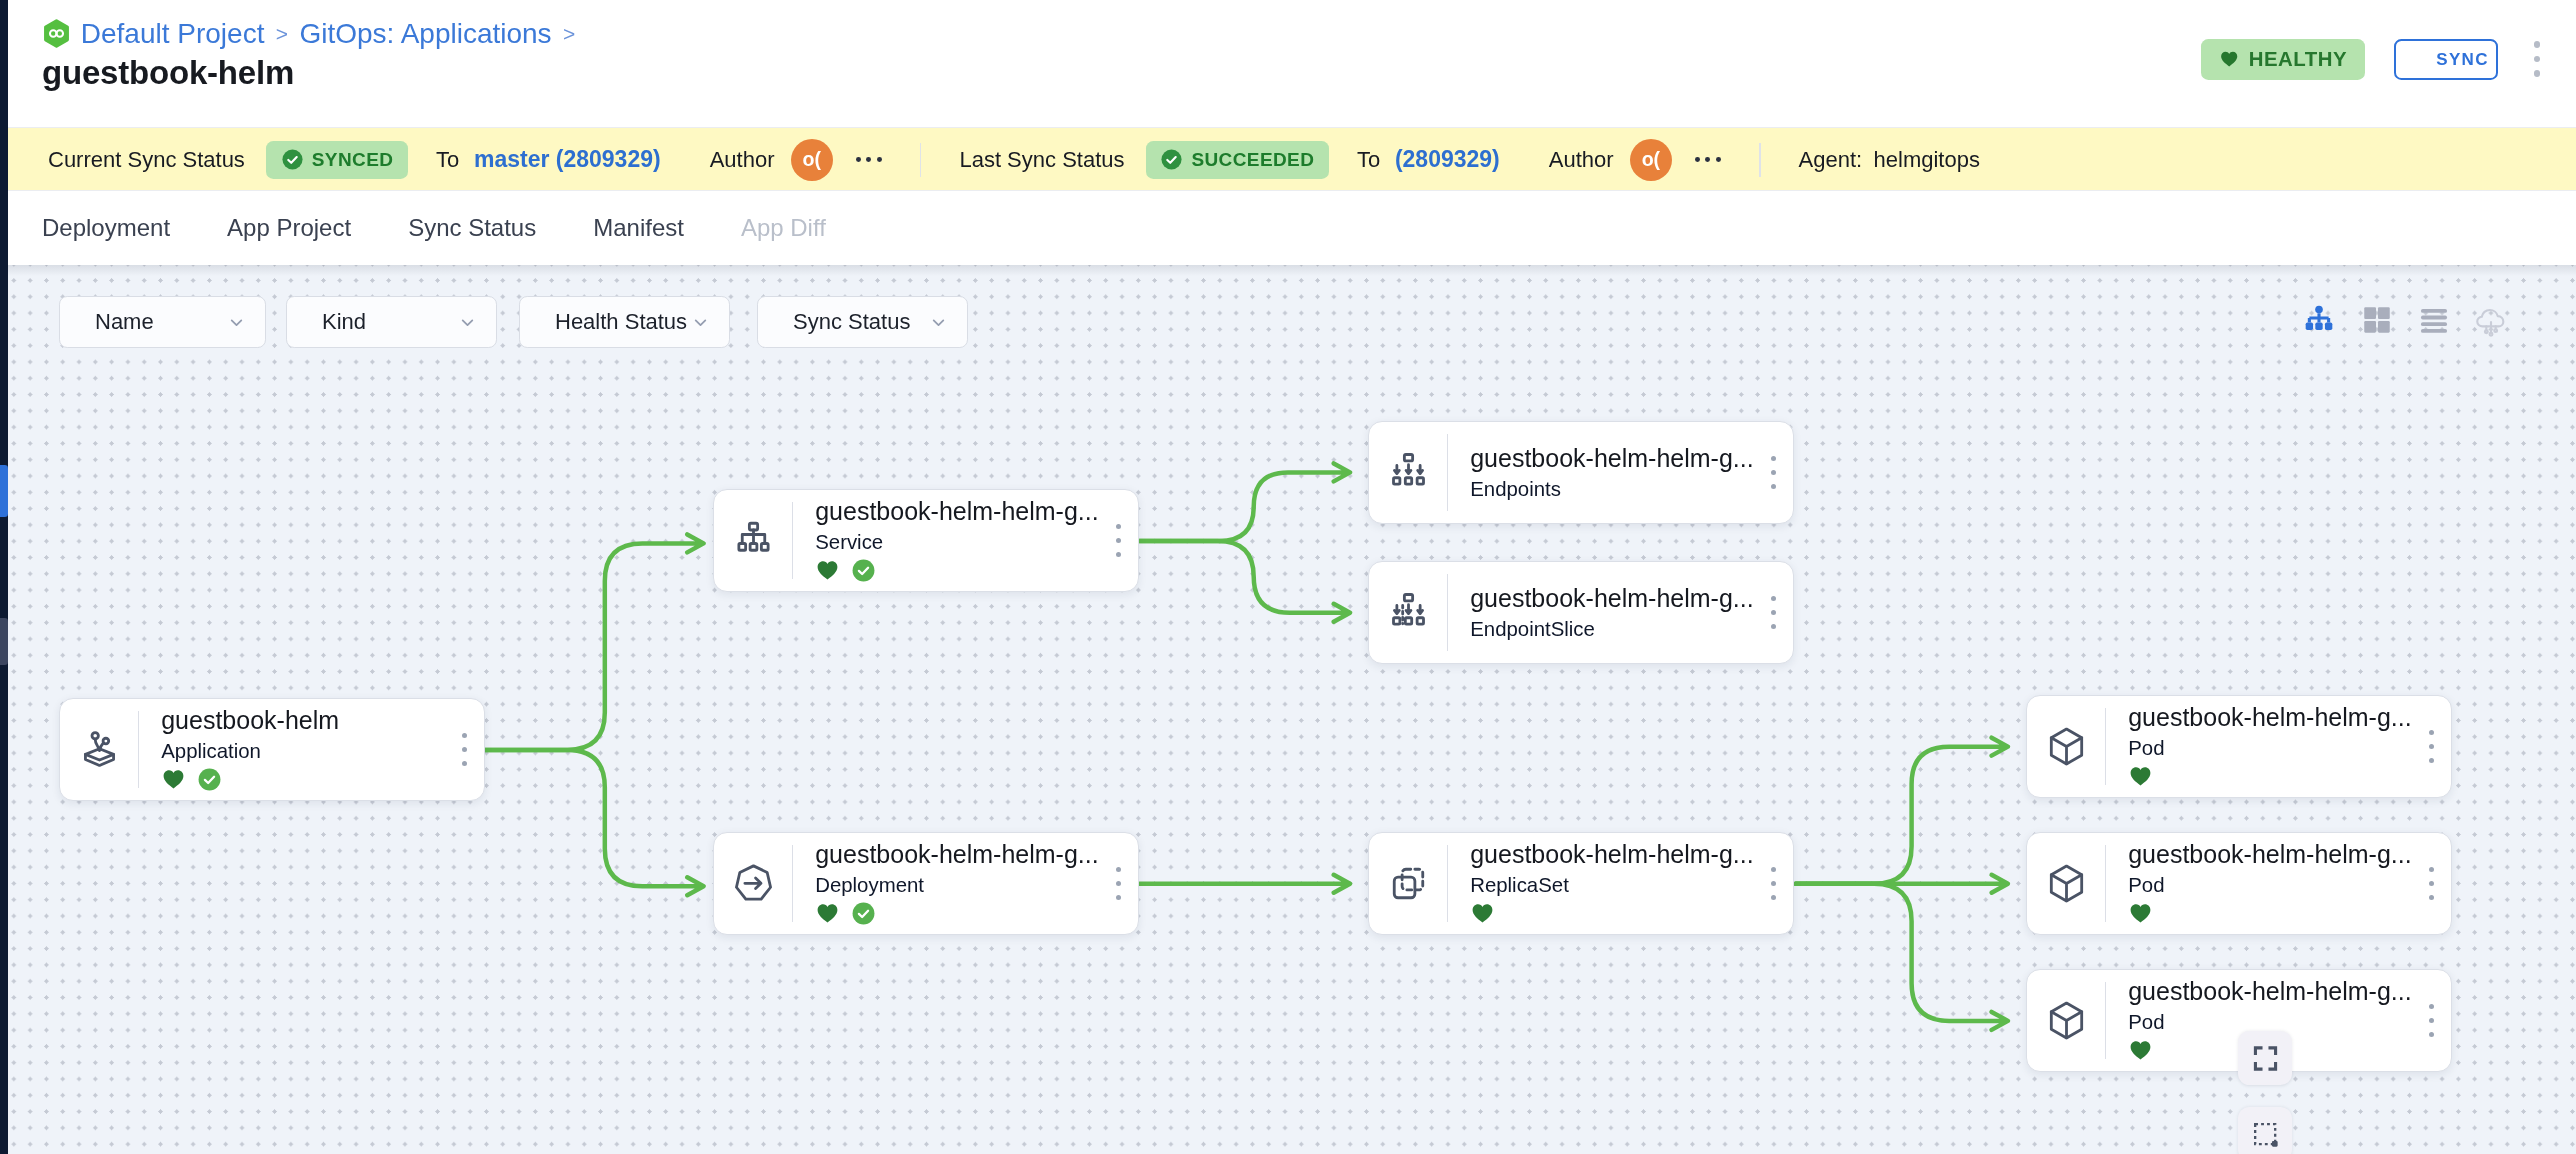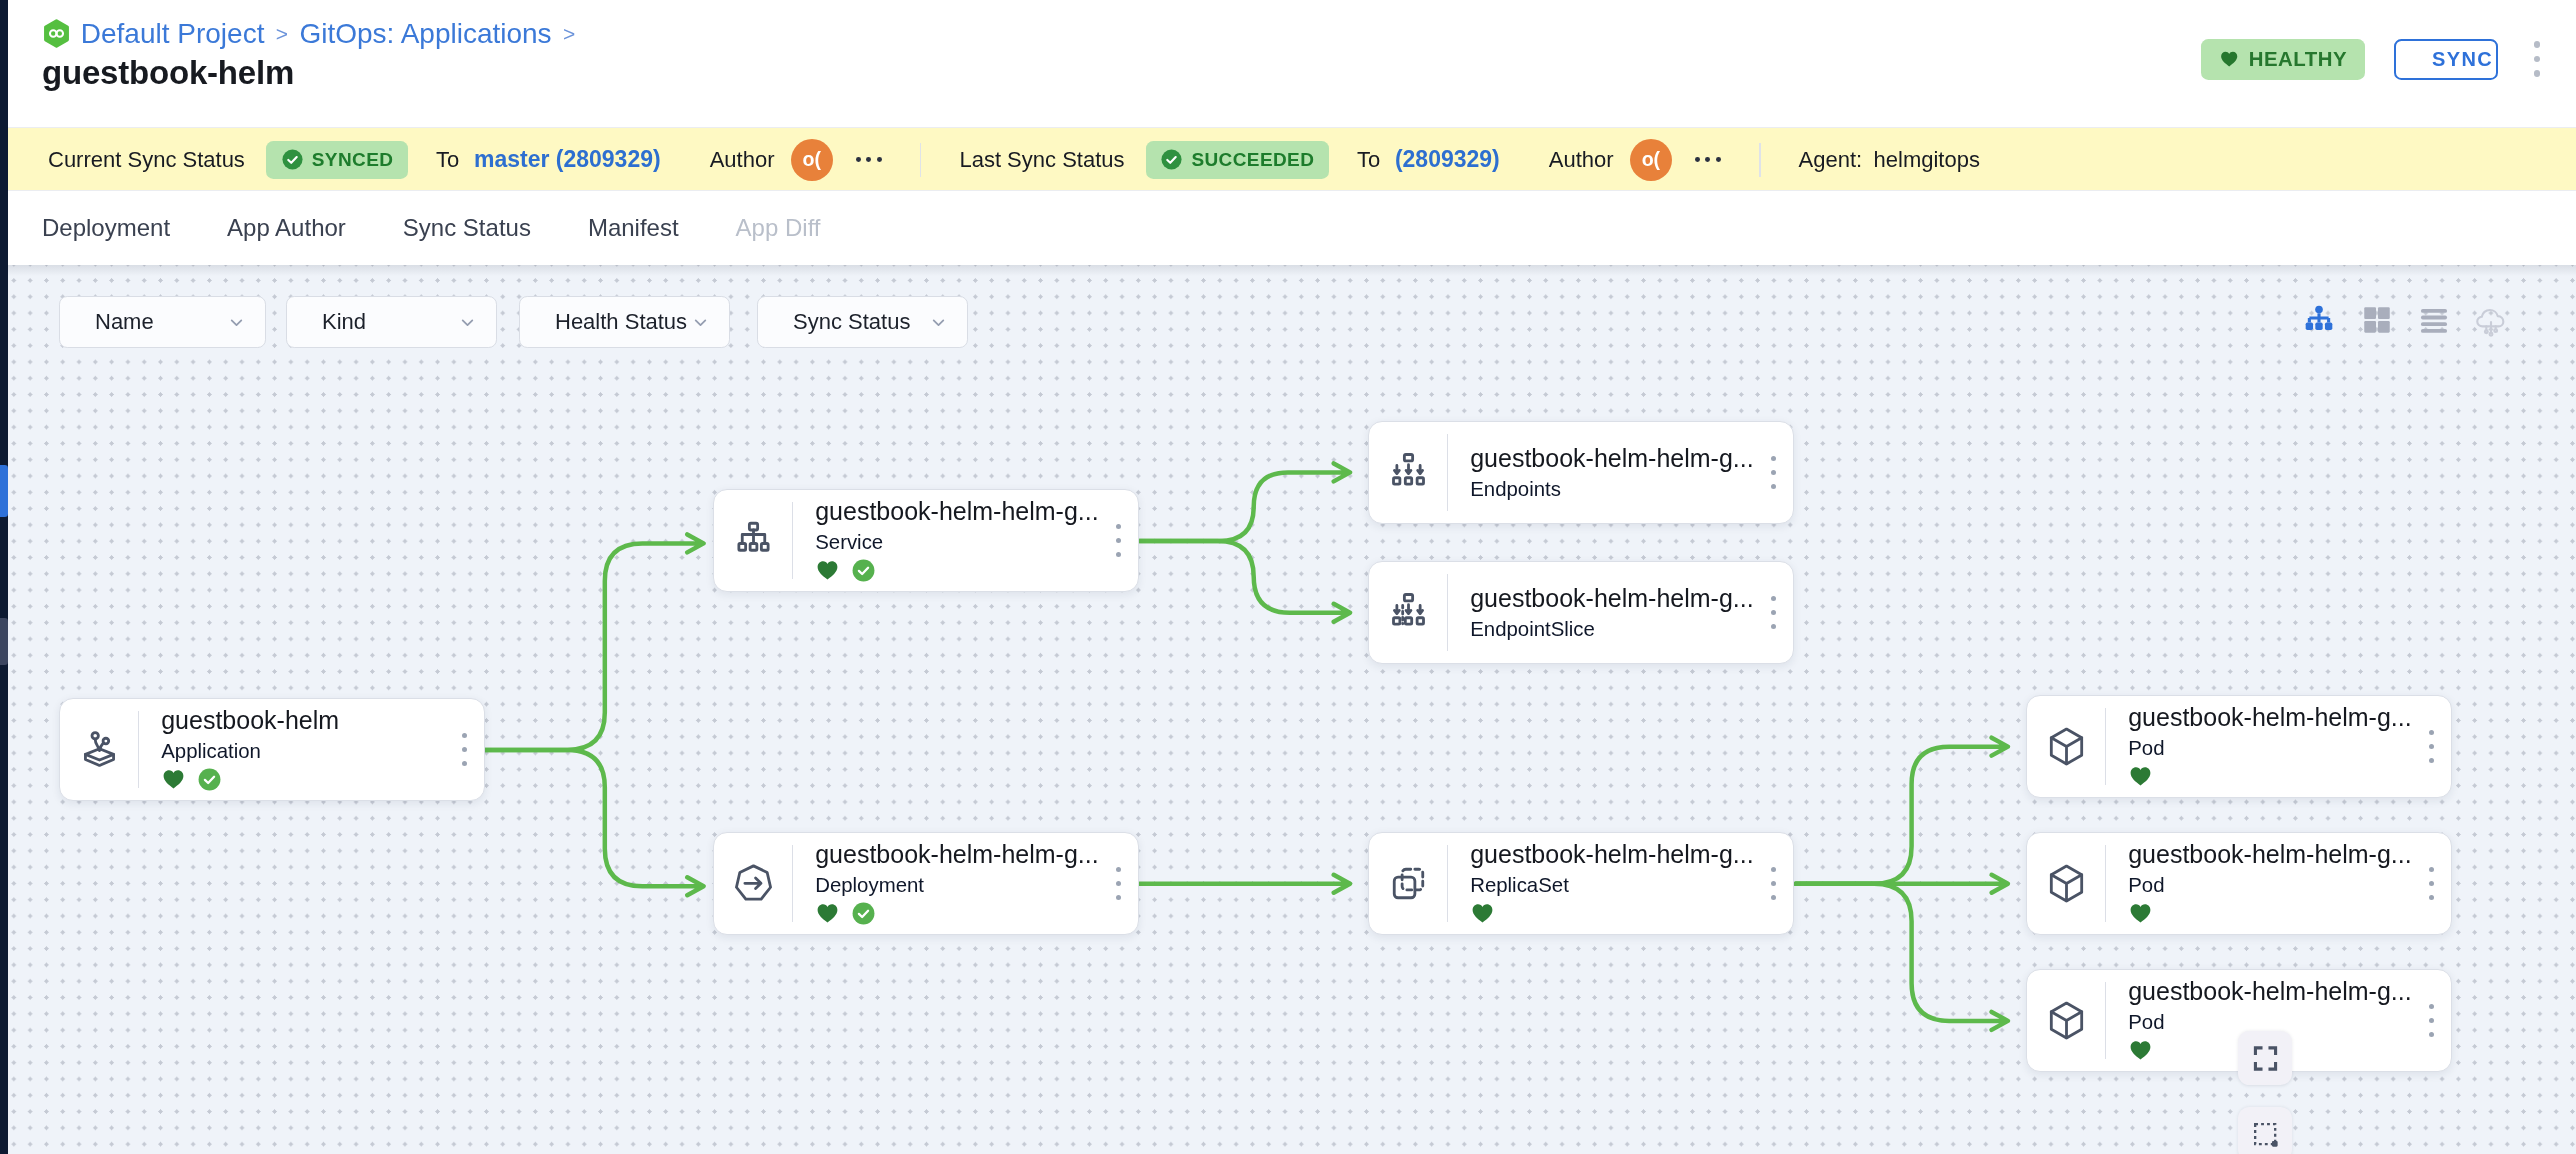--- a/index.html
+++ b/index.html
@@ -19,21 +19,21 @@
   .crumb { color:#3b79d8; font-size:28px; }
   .crumb-sep { color:#6b93da; font-size:21px; padding:0 1.6px; }
   .page-title { position:absolute; left:42px; top:54px; font-size:33px; font-weight:700; color:#171a20; letter-spacing:-0.2px; }
 
   .health-badge { position:absolute; right:211px; top:39px; height:41px; padding:16px 18px; background:var(--badgebg,#b5e3ae);
     border-radius:7.3px; display:flex; align-items:center; gap:9px; }
   .health-badge svg { width:20.4px; height:20.4px; }
   .health-badge span { font-size:20.4px; font-weight:700; color:#26772e; letter-spacing:0.5px; }
   .sync-btn { position:absolute; right:78px; top:39px; width:104px; height:41px; background:#fff;
     border:2.4px solid var(--accent,#2e71d9); border-radius:7.3px; display:flex; align-items:center; justify-content:center;
-    font-size:20px; font-weight:700; color:var(--accent,#2e71d9); letter-spacing:1.3px; cursor:pointer;padding-left:33px; }
+    font-size:17px; font-weight:700; color:var(--accent,#2e71d9); letter-spacing:1.3px; cursor:pointer;padding-left:33px; }
   .kebab-v { display:flex; flex-direction:column; gap:8.2px; align-items:center; cursor:pointer; }
   .kebab-v i { width:6.5px; height:6.5px; border-radius:50%; background:#b6bcc7; display:block; }
   .header .kebab-v { position:absolute; right:36px; top:41px; }
 
   
   .statusbar { position:absolute; left:0; top:127px; width:2576px; height:64px; background:#fef9c3;
     border-top:1.2px solid #ebedf1; display:flex; align-items:center; padding-left:48px; font-size:22px; color:#181b22; z-index:10; }
   .sb-badge { display:inline-flex; align-items:center; gap:8.2px; height:38px; padding:0 14.7px; background:var(--badgebg,#b5e3ae);
     border-radius:7.3px; margin-left:21px; }
   .sb-badge svg { width:23px; height:23px; }
@@ -169,21 +169,21 @@
         <i></i>
         <i></i>
       </span>
     <span class="sb-div"></span>
     <span class="sb-agent-label">Agent:</span>
     <span class="sb-agent-val">helmgitops</span>
   </div>
 
   <div class="tabbar">
       <div class="tab">Deployment</div>
-      <div class="tab">App Author</div>
+      <div class="tab">App Project</div>
       <div class="tab">Sync Status</div>
       <div class="tab">Manifest</div>
       <div class="tab disabled">App Diff</div>
     </div>
 
   <div class="canvas">
     <svg class="edges" viewBox="0 0 3156 1089" width="2576" height="889">
       <path d="M592 594 H695 Q741 594 741 548 V387 Q741 341 787 341 H858 M842 330 L862 341 L842 352"></path>
       <path d="M592 594 H695 Q741 594 741 640 V715 Q741 761 787 761 H858 M842 750 L862 761 L842 772"></path>
       <path d="M1396 338 H1494 Q1536 338 1536 296 Q1536 254 1578 254 H1650 M1634 243 L1654 254 L1634 265"></path>

